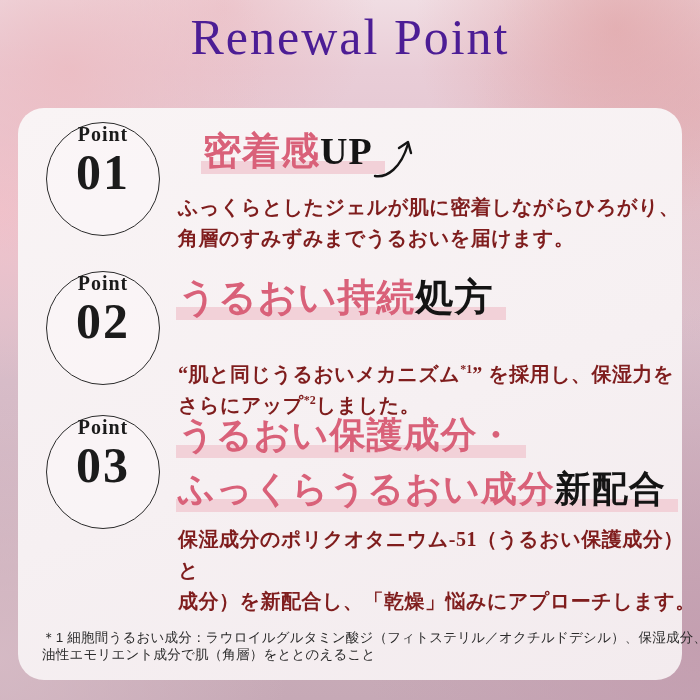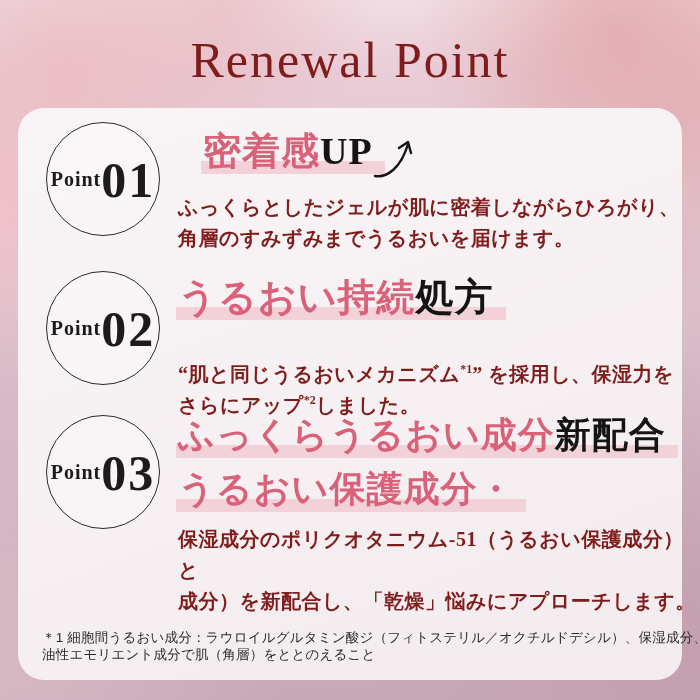--- a/index.html
+++ b/index.html
@@ -14,31 +14,31 @@
       radial-gradient(circle at 10% 10%, rgba(236,188,194,0.85), rgba(236,188,194,0) 22%),
       radial-gradient(circle at 32% 1%, rgba(233,180,187,0.55), rgba(233,180,187,0) 18%),
       radial-gradient(circle at 88% 4%, rgba(224,161,163,0.65), rgba(224,161,163,0) 22%),
       radial-gradient(circle at 100% 16%, rgba(226,168,172,0.5), rgba(226,168,172,0) 25%),
       radial-gradient(circle at 0% 30%, rgba(242,194,203,0.9), rgba(242,194,203,0) 20%),
       radial-gradient(circle at 0% 94%, rgba(216,189,199,0.8), rgba(216,189,199,0) 30%),
       radial-gradient(circle at 100% 92%, rgba(195,157,175,0.85), rgba(195,157,175,0) 35%),
       linear-gradient(180deg,#f0dde3 0%,#e9cdd7 10%,#e1c5d0 30%,#d5bac6 60%,#cbaeba 85%,#c6a9b6 100%);
   }
   .header-title{
-    position:absolute;top:30px;left:0;width:100%;text-align:center;
-    font-size:50px;line-height:60px;font-weight:400;color:#7f1d1d;letter-spacing:2px;
+    position:absolute;top:7px;left:0;width:100%;text-align:center;
+    font-size:50px;line-height:60px;font-weight:400;color:#4c1d95;letter-spacing:2px;
   }
   .card{
     position:absolute;left:18px;top:108px;width:664px;height:572px;border-radius:26px;
     background:linear-gradient(160deg,#f9f4f5 0%,#f6f0f2 55%,#f3ebee 100%);
   }
   .pt-circle{
     position:absolute;left:46px;width:112px;height:112px;border-radius:50%;
     border:1.5px solid #2b2b2b;background:rgba(252,249,250,0.45);
-    display:flex;flex-direction:row;align-items:center;justify-content:center;
+    display:flex;flex-direction:column;align-items:center;justify-content:flex-start;
   }
   .pt-circle .lbl{font-size:20px;font-weight:700;letter-spacing:1px;color:#1b1b1b;line-height:22px;}
   .pt-circle .num{font-size:50px;font-weight:700;letter-spacing:2px;color:#1b1b1b;line-height:52px;margin-top:1px;}
   .c1{top:122px;} .c2{top:271px;} .c3{top:415px;}
 
   .title{position:absolute;left:178px;font-weight:700;font-size:38px;line-height:54px;letter-spacing:1px;}
   .title.small{font-size:36px;}
   .t1{top:124px;margin-left:25px;} .t2{top:270px;} .t3{top:408px;}
   .title .line{position:relative;display:inline-block;padding-right:12px;}
   .title .hl{position:absolute;left:-2px;right:0;bottom:4px;height:13px;background:#f2d1d8;}
@@ -112,29 +112,29 @@
 
   <div class="pt-circle c3">
     <span class="lbl">Point</span>
     <span class="num">03</span>
   </div>
   <div class="title small t3">
     <div>
       <span class="line">
         <span class="hl"></span>
         <span class="txt">
-          <span class="pink">ふっくらうるおい成分</span><span class="blk">新配合</span>
+          <span class="pink">うるおい保護成分・</span><span class="blk"></span>
         </span>
       </span>
     </div>
     <div>
       <span class="line">
         <span class="hl"></span>
         <span class="txt">
-          <span class="pink">うるおい保護成分・</span><span class="blk"></span>
+          <span class="pink">ふっくらうるおい成分</span><span class="blk">新配合</span>
         </span>
       </span>
     </div>
   </div>
   <div class="body b3">
     <div>保湿成分のポリクオタニウム-51（うるおい保護成分）と</div>
     <div>成分）を新配合し、「乾燥」悩みにアプローチします。</div>
   </div>
 
   <div class="footnote">

